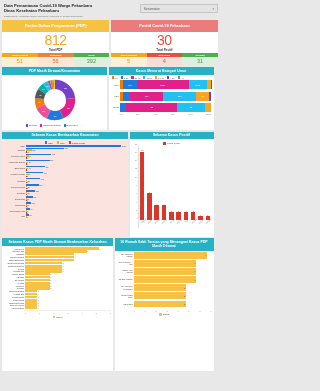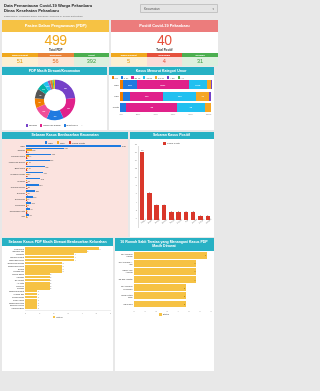--- a/index.html
+++ b/index.html
@@ -156,21 +156,21 @@
       <span class="filter-label">Kecamatan</span>
       <span class="caret">▾</span>
     </div>
   </div>
 
   <div class="kpis">
 
     <div class="kpi pdp">
       <div class="kpi-head">Pasien Dalam Pengawasan (PDP)</div>
       <div class="kpi-body">
-        <div class="kpi-big">499</div>
+        <div class="kpi-big">812</div>
         <div class="kpi-cap">Total PDP</div>
       </div>
       <div class="kpi-sub">
         <div class="c s1">
           <div class="lbl">Masih Dirawat</div>
           <div class="val">51</div>
         </div>
         <div class="c s2">
           <div class="lbl">Meninggal</div>
           <div class="val">56</div>
@@ -178,21 +178,21 @@
         <div class="c s3">
           <div class="lbl">Sehat</div>
           <div class="val">392</div>
         </div>
       </div>
     </div>
 
     <div class="kpi pos">
       <div class="kpi-head">Positif Covid-19 Pekanbaru</div>
       <div class="kpi-body">
-        <div class="kpi-big">40</div>
+        <div class="kpi-big">30</div>
         <div class="kpi-cap">Total Positif</div>
       </div>
       <div class="kpi-sub">
         <div class="c s1">
           <div class="lbl">Masih Dirawat</div>
           <div class="val">5</div>
         </div>
         <div class="c s2">
           <div class="lbl">Meninggal</div>
           <div class="val">4</div>

